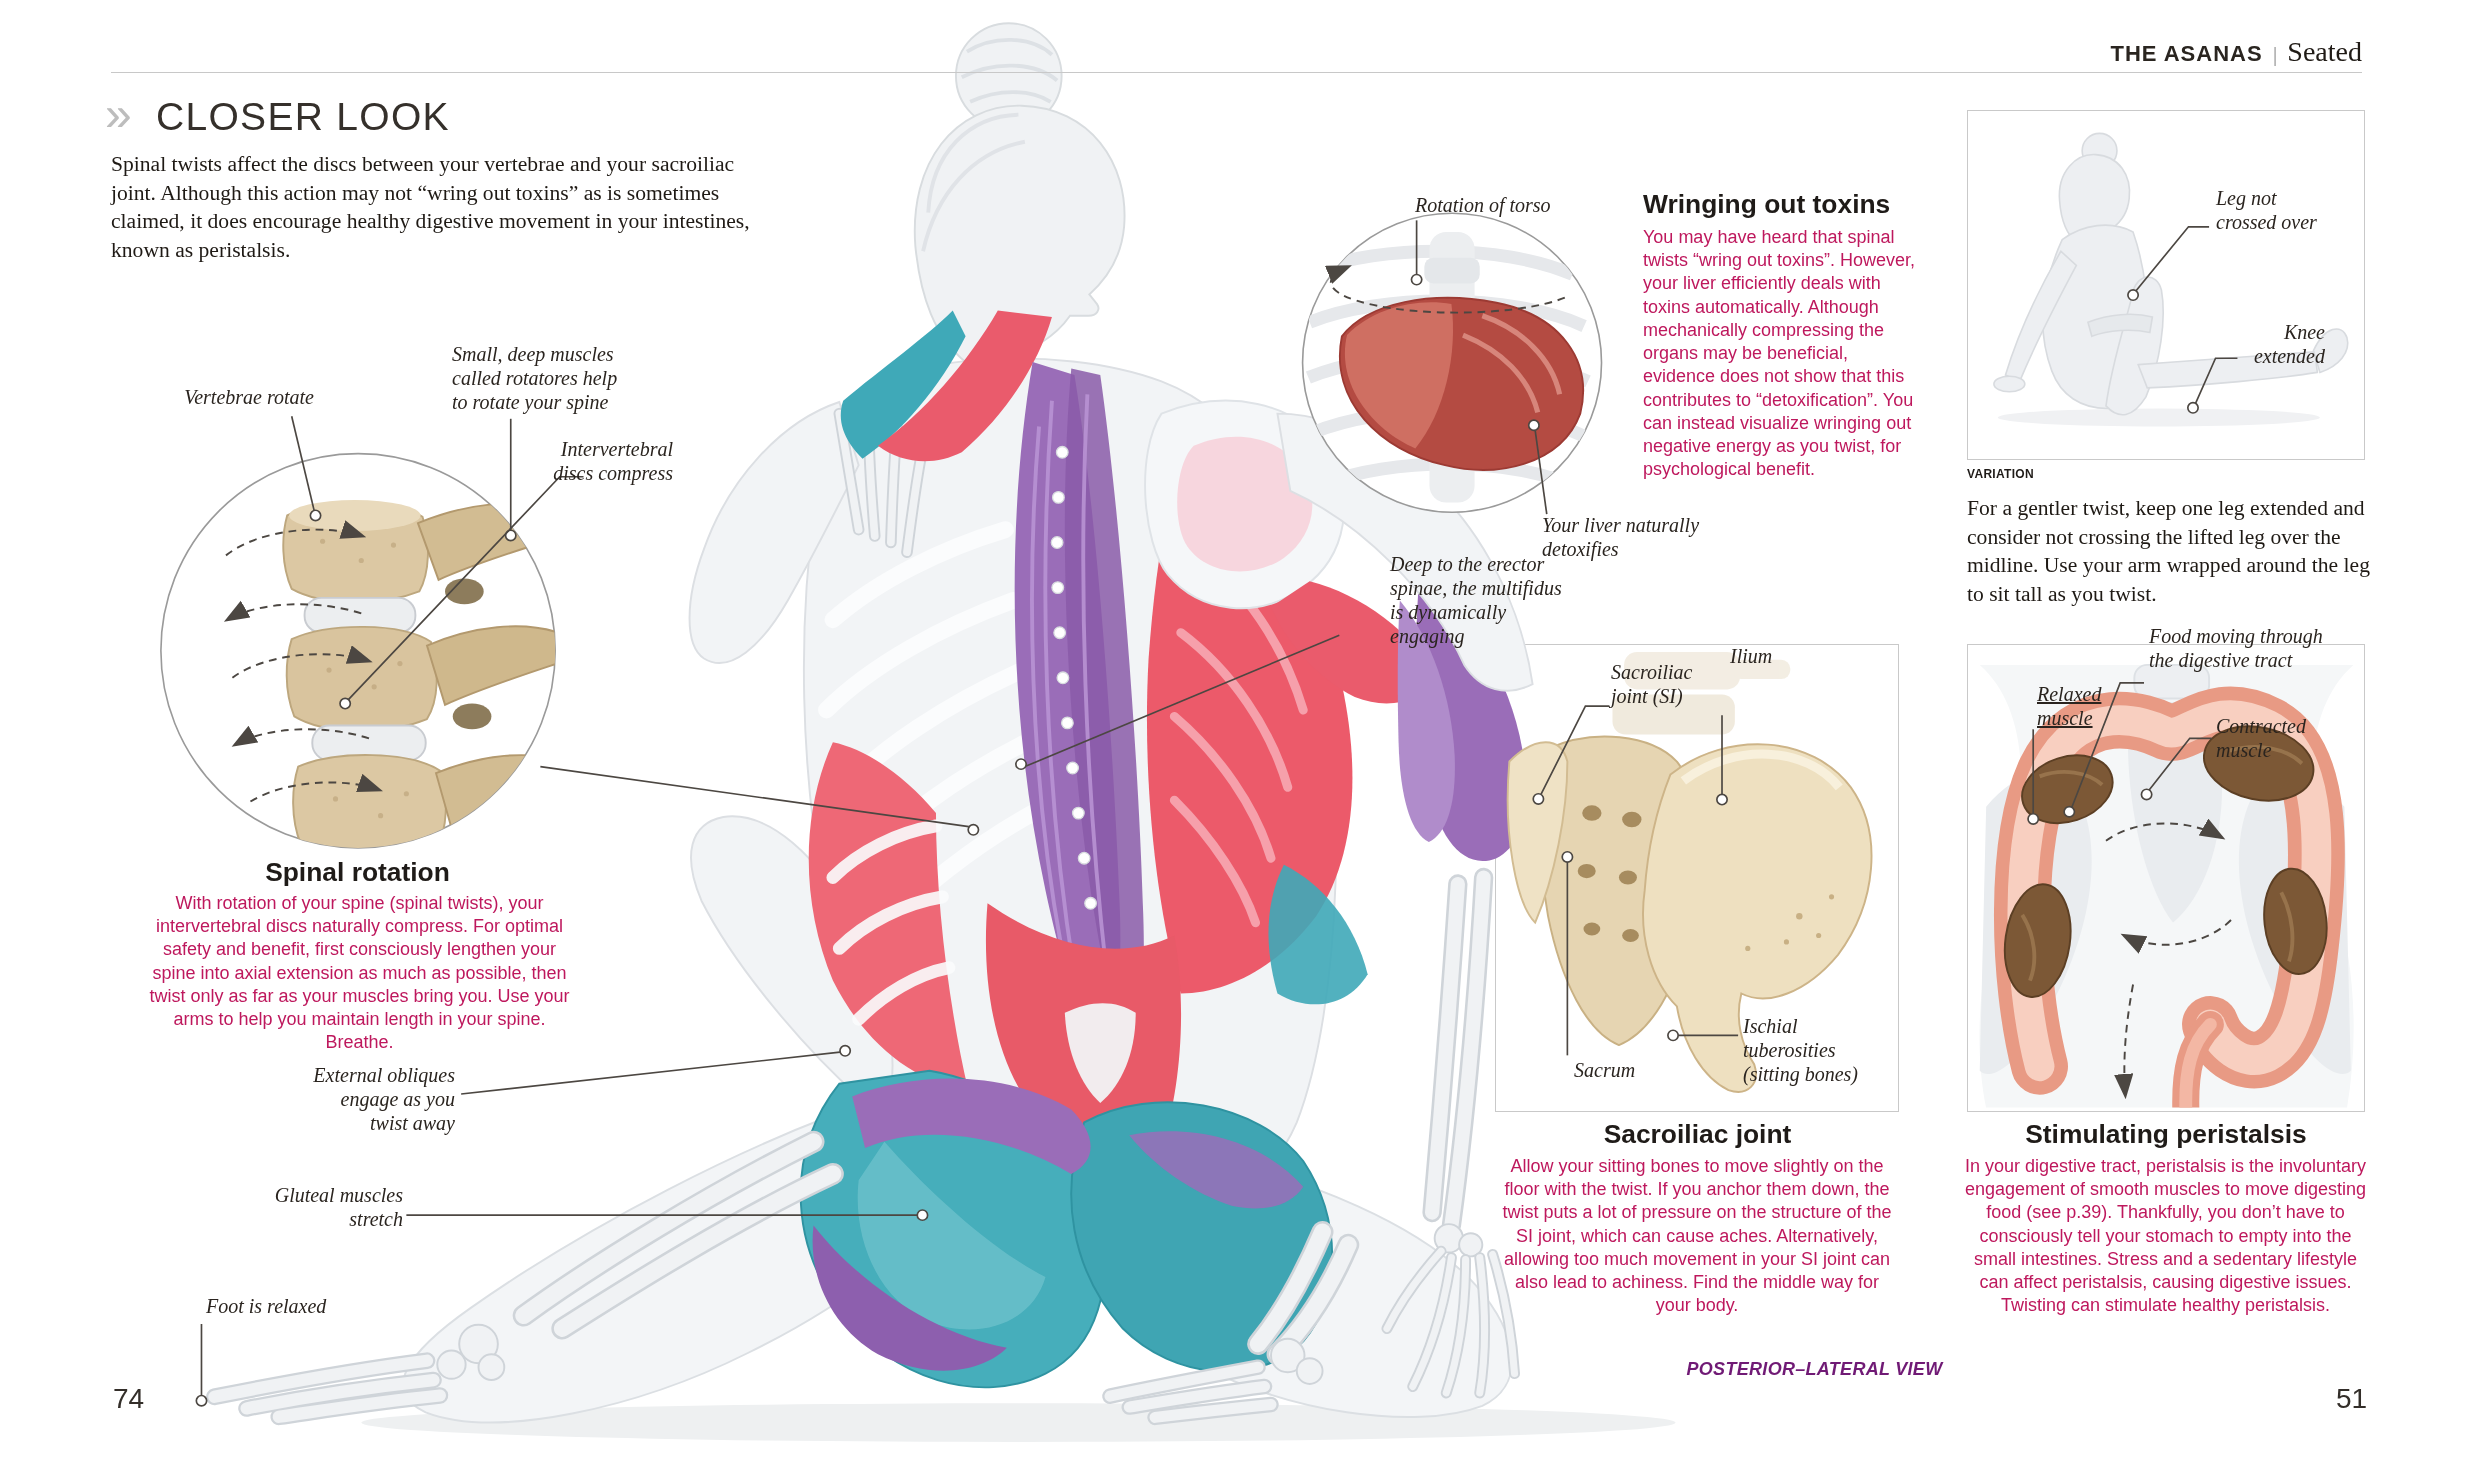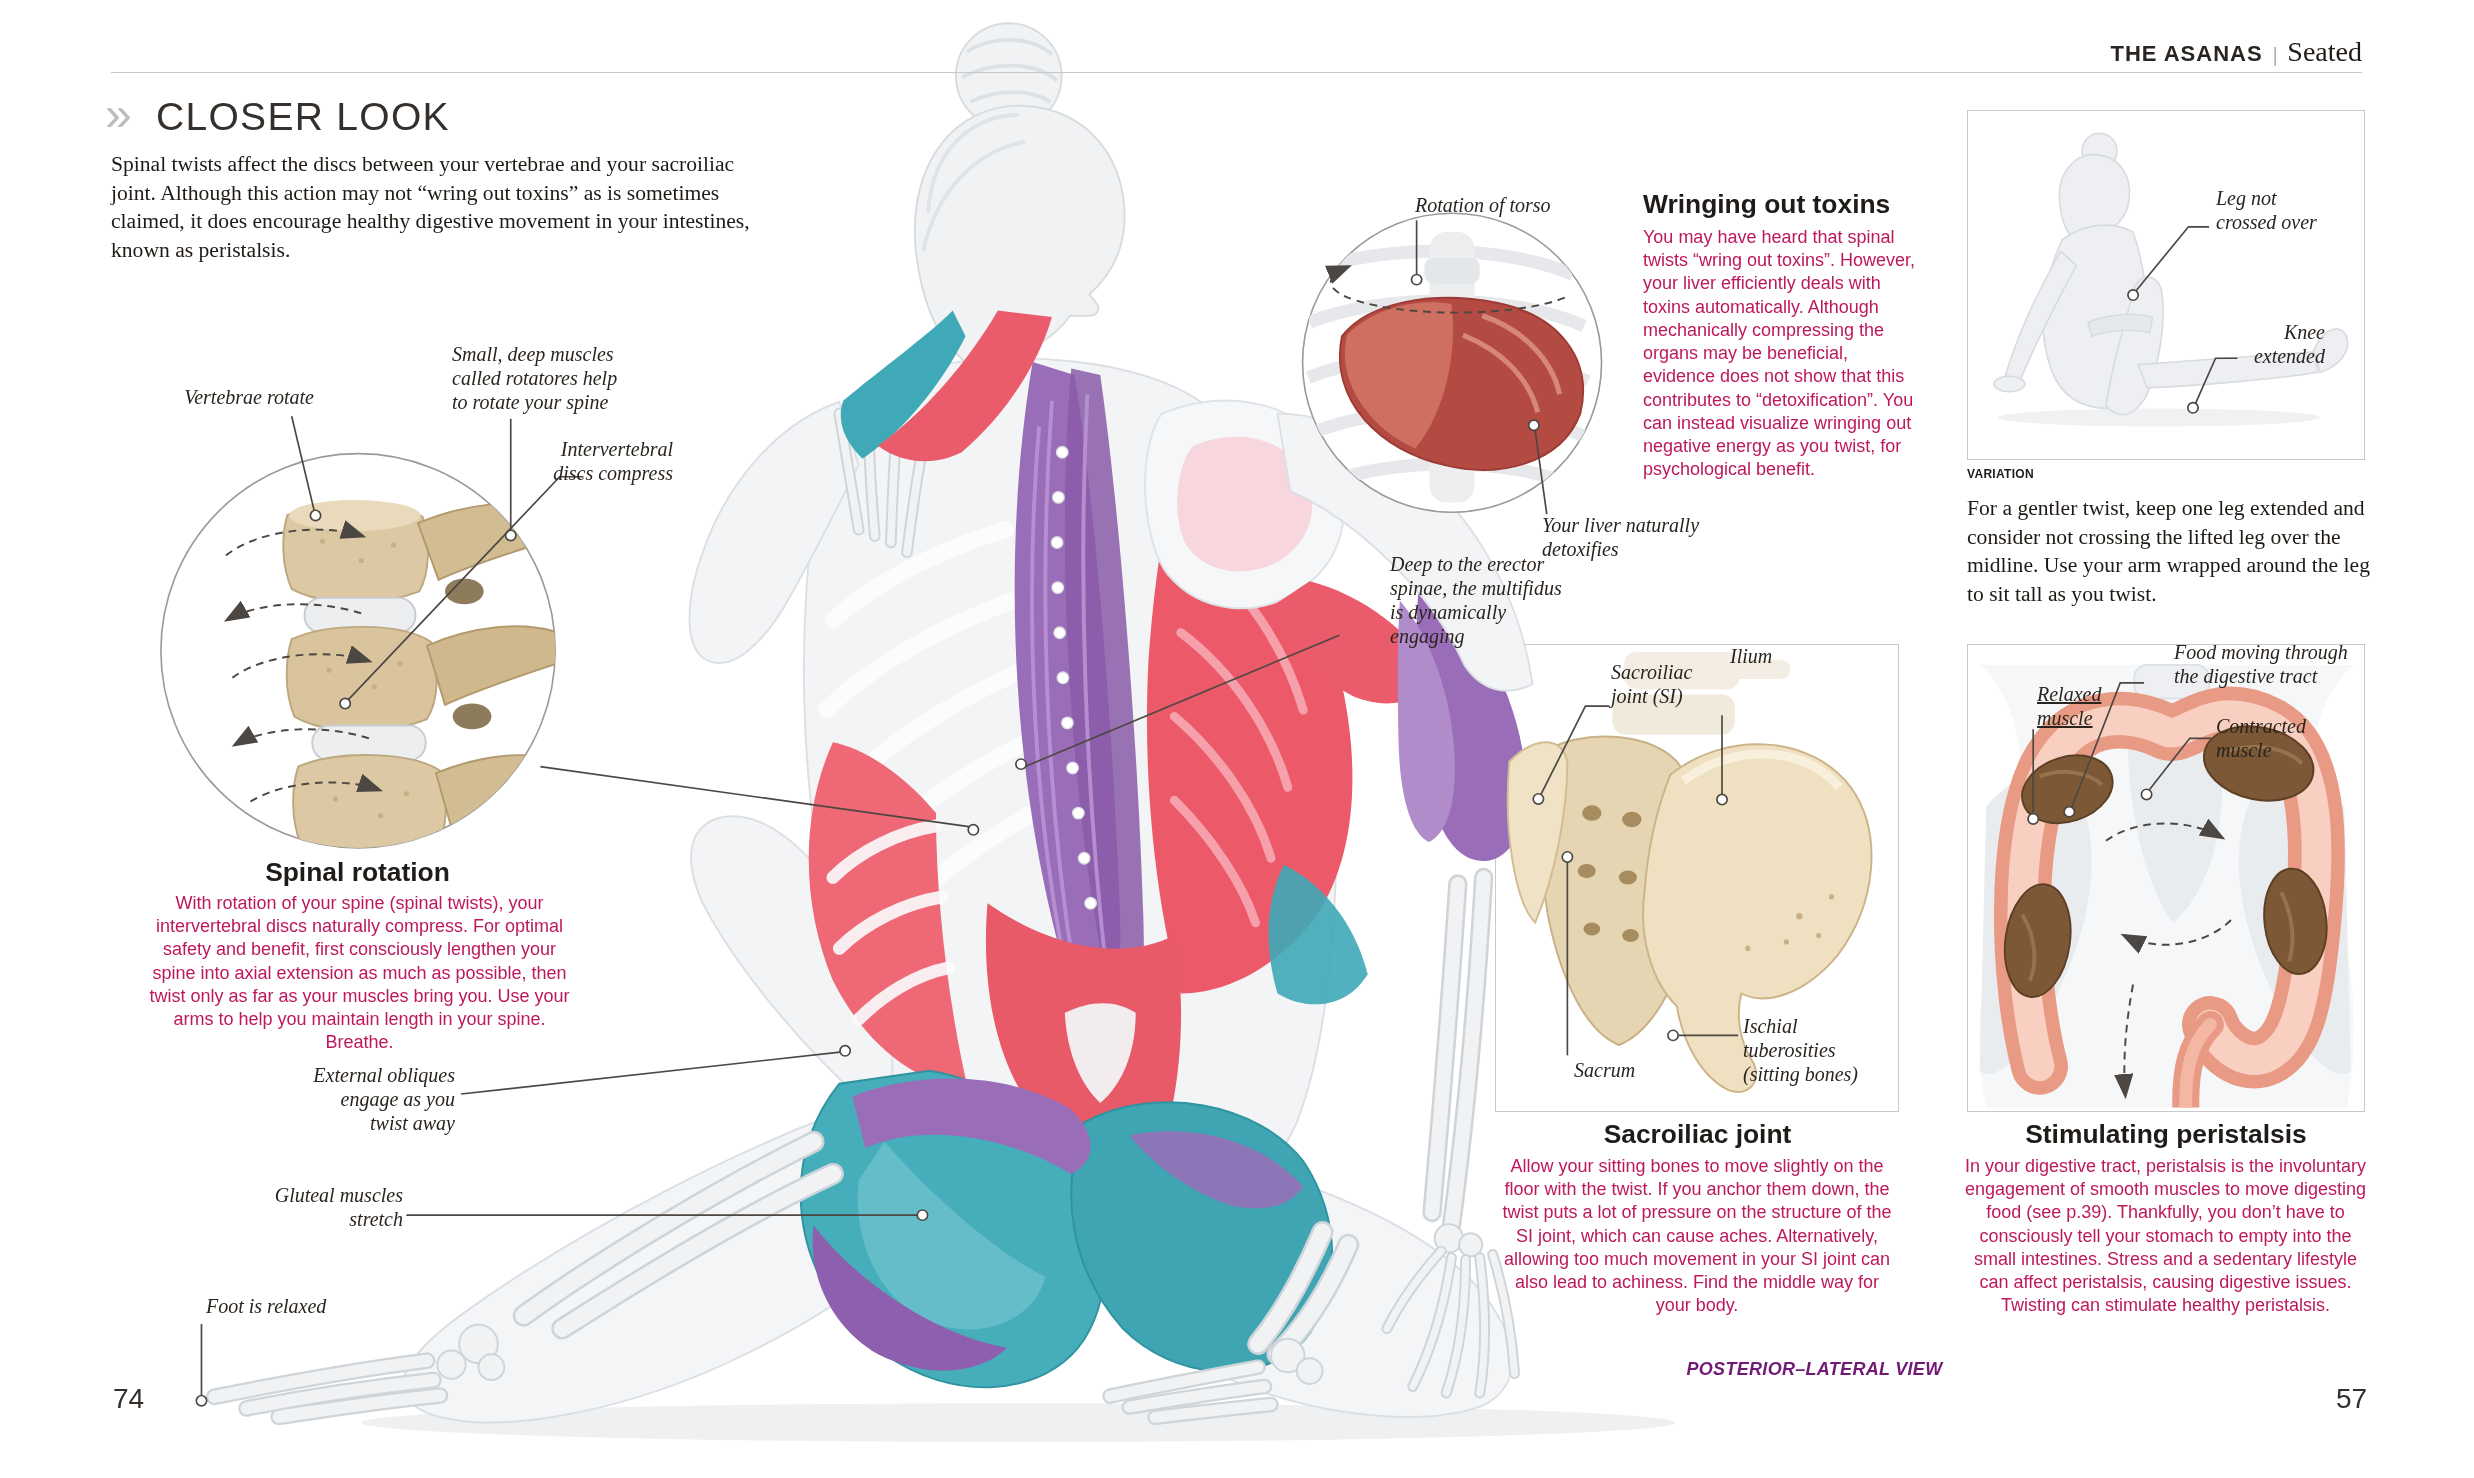--- a/index.html
+++ b/index.html
@@ -464,22 +464,22 @@
 <div class="txt lbl" style="left:1730px;top:644px;">Ilium</div>
 <div class="txt lbl" style="left:1574px;top:1058px;">Sacrum</div>
 <div class="txt lbl" style="left:1743px;top:1014px;">Ischial
 tuberosities
 (sitting bones)</div>
 <div class="txt h1 c" style="left:1495px;top:1119px;width:405px;">Sacroiliac joint</div>
 <p class="txt bodytext c" style="left:1499px;top:1155px;width:396px;margin:0;">Allow your sitting bones to move slightly on the floor with the twist. If you anchor them down, the twist puts a lot of pressure on the structure of the SI joint, which can cause aches. Alternatively, allowing too much movement in your SI joint can also lead to achiness. Find the middle way for your body.</p>
 
 <div class="txt lbl" style="left:2037px;top:682px;text-decoration:underline;">Relaxed
 muscle</div>
-<div class="txt lbl" style="left:2149px;top:640px;margin-left:25px;">Food moving through
+<div class="txt lbl" style="left:2149px;top:624px;">Food moving through
 the digestive tract</div>
 <div class="txt lbl" style="left:2216px;top:714px;">Contracted
 muscle</div>
 <div class="txt h1 c" style="left:1967px;top:1119px;width:398px;">Stimulating peristalsis</div>
 <p class="txt bodytext c" style="left:1958px;top:1155px;width:415px;margin:0;">In your digestive tract, peristalsis is the involuntary engagement of smooth muscles to move digesting food (see p.39). Thankfully, you don’t have to consciously tell your stomach to empty into the small intestines. Stress and a sedentary lifestyle can affect peristalsis, causing digestive issues. Twisting can stimulate healthy peristalsis.</p>
 
 <div class="txt pagenum" style="left:113px;top:1383px;">74</div>
-<div class="txt pagenum" style="left:2336px;top:1383px;">57</div>
+<div class="txt pagenum" style="left:2336px;top:1383px;">51</div>
 
 
 </body></html>

